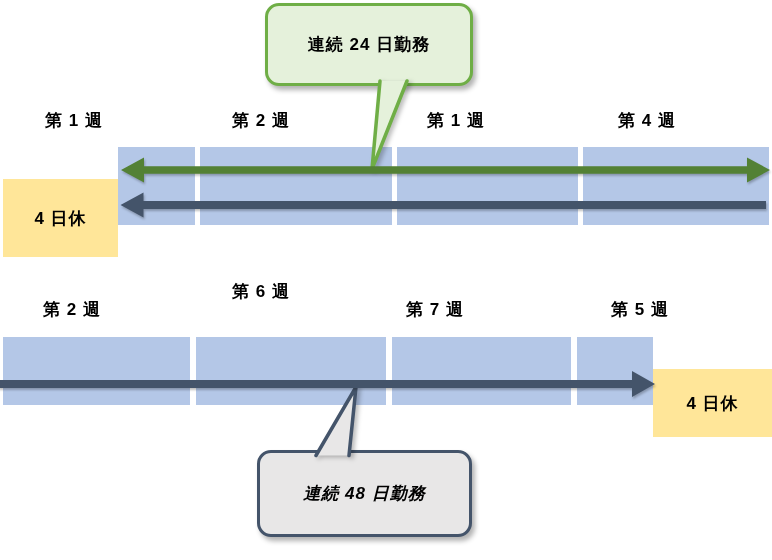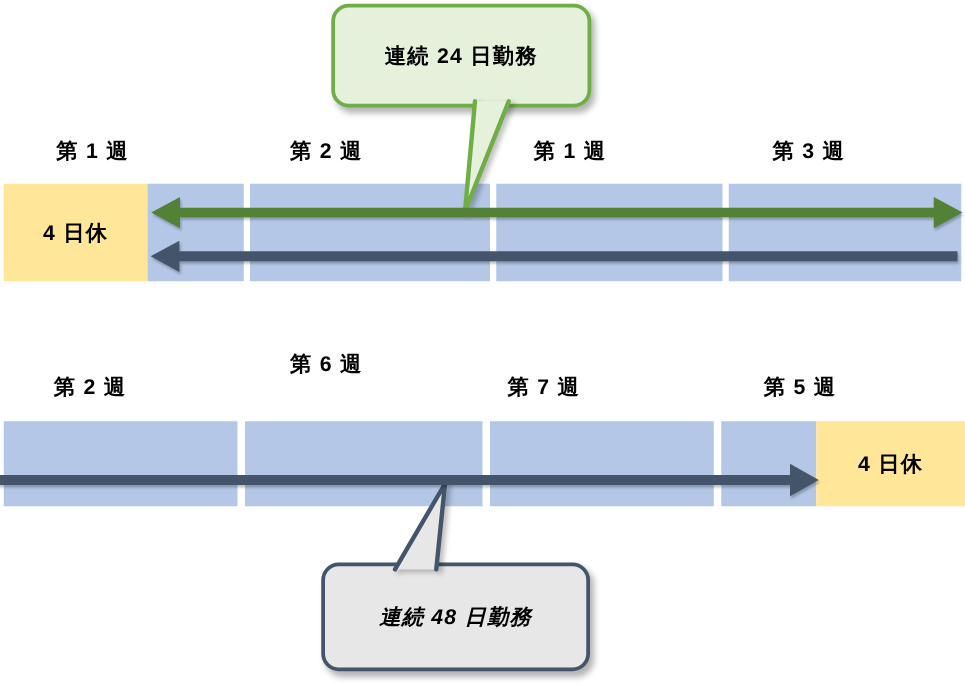--- a/index.html
+++ b/index.html
@@ -35,20 +35,21 @@
   .seg.rest {
     background: var(--rest-fill, #FFE699);
     display: flex;
     align-items: center;
     justify-content: center;
     font-size: 17px;
     font-weight: bold;
     color: var(--label-color, #000);
     letter-spacing: 1px;
     white-space: nowrap;
+    margin-top: 32px;
   }
   .bar-top .seg { top: 147px; height: 78px; }
   .bar-bottom .seg { top: 337px; height: 68px; }
 
   
   .callout {
     position: absolute;
     box-sizing: border-box;
     border-radius: 14px;
     display: flex;
@@ -112,21 +113,21 @@
 
 <div class="canvas">
 
   <div class="callout c24">
     <span>連続 24 日勤務</span>
   </div>
 
   <div class="week-label" style="left:45px;  top:108px;">第 1 週</div>
   <div class="week-label" style="left:232px; top:108px;">第 2 週</div>
   <div class="week-label" style="left:427px; top:108px;">第 1 週</div>
-  <div class="week-label" style="left:618px; top:108px;">第 3 週</div>
+  <div class="week-label" style="left:618px; top:108px;">第 4 週</div>
 
   <div class="bar-top">
     <div class="seg rest" style="left:3px;   width:115px;">
       <span>4 日休</span>
     </div>
     <div class="seg work" style="left:118px; width:77px;"></div>
     <div class="seg work" style="left:200px; width:192px;"></div>
     <div class="seg work" style="left:397px; width:181px;"></div>
     <div class="seg work" style="left:583px; width:186px;"></div>
   </div>

